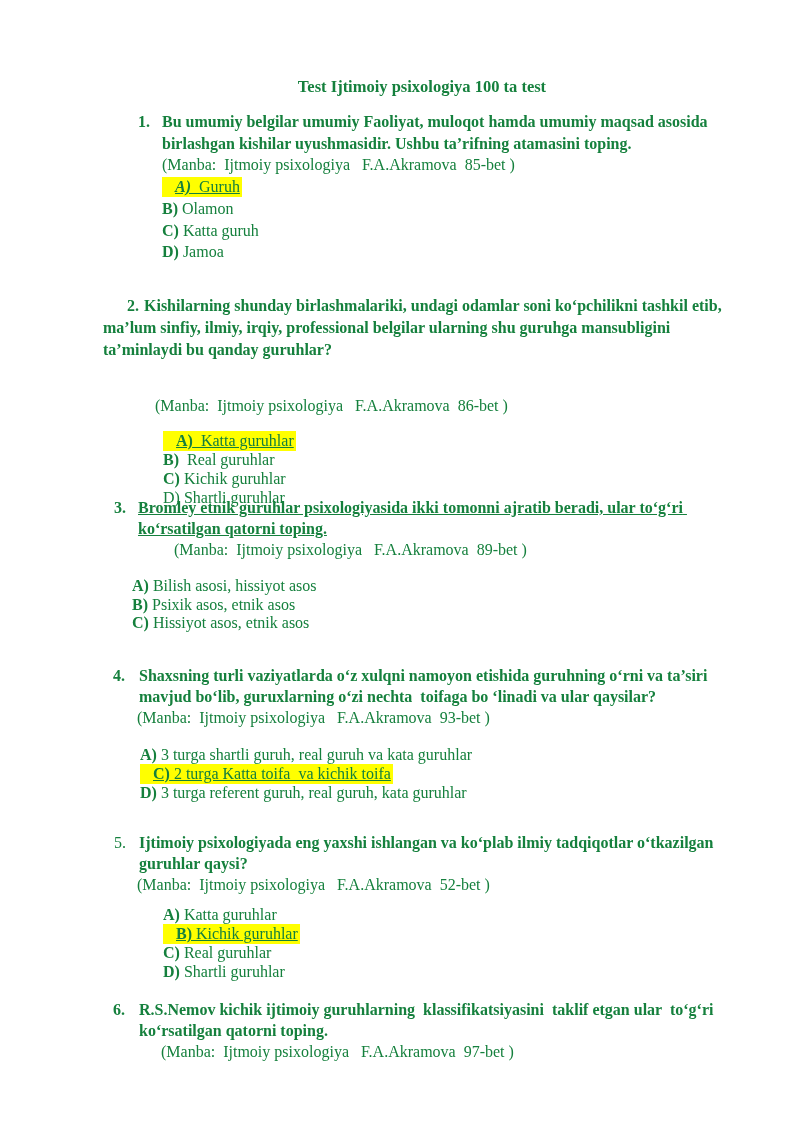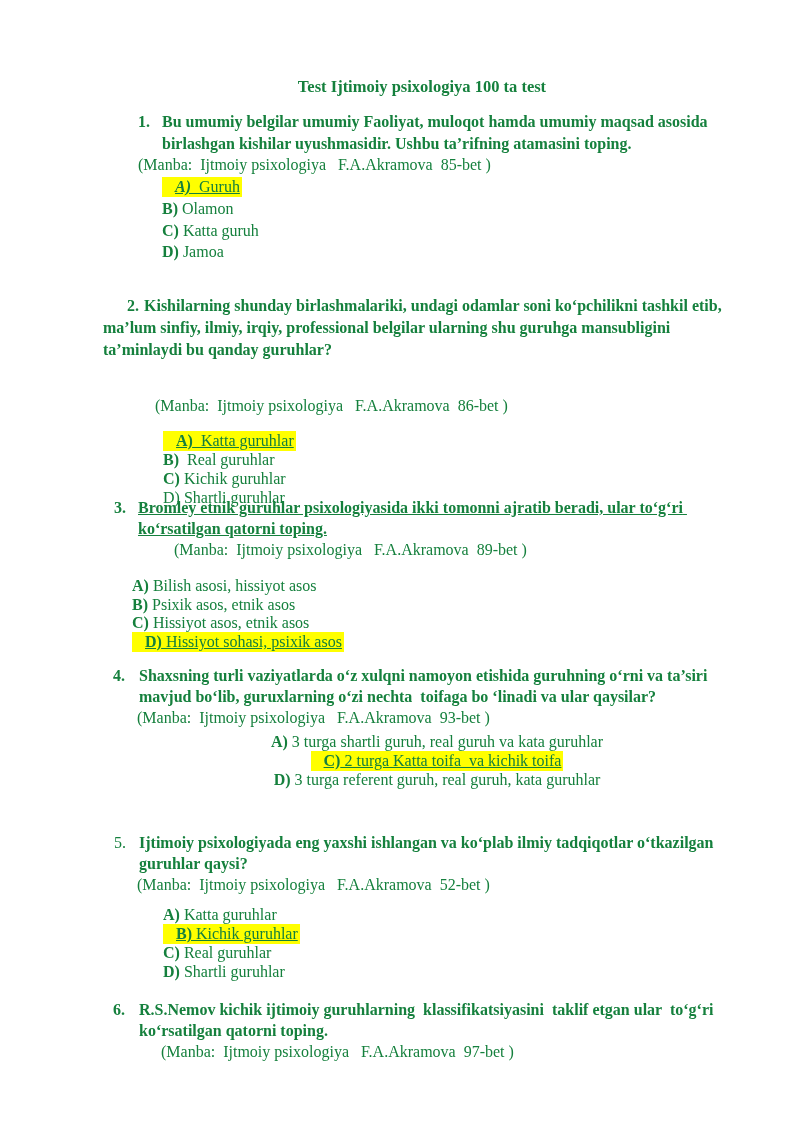--- a/index.html
+++ b/index.html
@@ -39,42 +39,42 @@
   .hl {
     background: #ffff00;
     text-decoration: underline;
     padding: 1px 2px 2px 13px;
   }
 
   
   #q1 { left: 138px; top: 111px; width: 596px; }
   #q1 .qnum { width: 24px; }
   #q1 .qtext { width: 570px; }
-  #q1 .src { }
+  #q1 .src { margin-left: 24px; }
   #q1 .opts { margin-left: 24px; line-height: 21.7px; }
 
   
   #q2 { left: 103px; top: 273px; width: 644px; line-height: 22px; }
   #q2 .qpara { width: 640px; }
   #q2 .src { margin-left: 52px; margin-top: 12px; }
   #q2 .opts { margin-left: 60px; margin-top: 14px; line-height: 19px; }
 
   
   #q3 { left: 114px; top: 497px; width: 620px; line-height: 21px; }
   #q3 .qnum { width: 24px; }
   #q3 .qtext { width: 596px; text-decoration: underline; }
   #q3 .src { margin-left: 60px; }
   #q3 .opts { margin-left: 18px; margin-top: 17px; line-height: 18.7px; }
 
   
   #q4 { left: 113px; top: 665px; width: 621px; line-height: 21px; }
   #q4 .qnum { width: 26px; }
   #q4 .qtext { width: 595px; }
   #q4 .src { margin-left: 24px; }
-  #q4 .opts { margin-left: 27px; margin-top: 4px; line-height: 19px; text-align: center; }
+  #q4 .opts { margin-left: 27px; margin-top: 17px; line-height: 19px; }
 
   
   #q5 { left: 114px; top: 832px; width: 620px; line-height: 21px; }
   #q5 .qnum { width: 25px; }
   #q5 .qtext { width: 595px; }
   #q5 .src { margin-left: 23px; }
   #q5 .opts { margin-left: 49px; margin-top: 10px; line-height: 19px; }
 
   
   #q6 { left: 113px; top: 999px; width: 621px; line-height: 21px; }
@@ -119,21 +119,20 @@
   <div class="q" id="q3">
     <div class="qhead">
       <span class="qnum">3.</span>
       <span class="qtext">Bromley etnik guruhlar psixologiyasida ikki tomonni ajratib beradi, ular toʻgʻri koʻrsatilgan qatorni toping.</span>
     </div>
     <div class="src">(Manba:  Ijtmoiy psixologiya   F.A.Akramova  89-bet )</div>
     <div class="opts">
       <div class="opt"><span class="lbl">A)</span><span> Bilish asosi, hissiyot asos</span></div>
       <div class="opt"><span class="lbl">B)</span><span> Psixik asos, etnik asos</span></div>
       <div class="opt"><span class="lbl">C)</span><span> Hissiyot asos, etnik asos</span></div>
-      <div class="opt"><span class="hl"><span class="lbl">D)</span><span> Hissiyot sohasi, psixik asos</span></span></div>
     </div>
   </div>
 
   <div class="q" id="q4">
     <div class="qhead">
       <span class="qnum">4.</span>
       <span class="qtext">Shaxsning turli vaziyatlarda oʻz xulqni namoyon etishida guruhning oʻrni va ta’siri mavjud boʻlib, guruxlarning oʻzi nechta  toifaga bo ʻlinadi va ular qaysilar?</span>
     </div>
     <div class="src">(Manba:  Ijtmoiy psixologiya   F.A.Akramova  93-bet )</div>
     <div class="opts">

